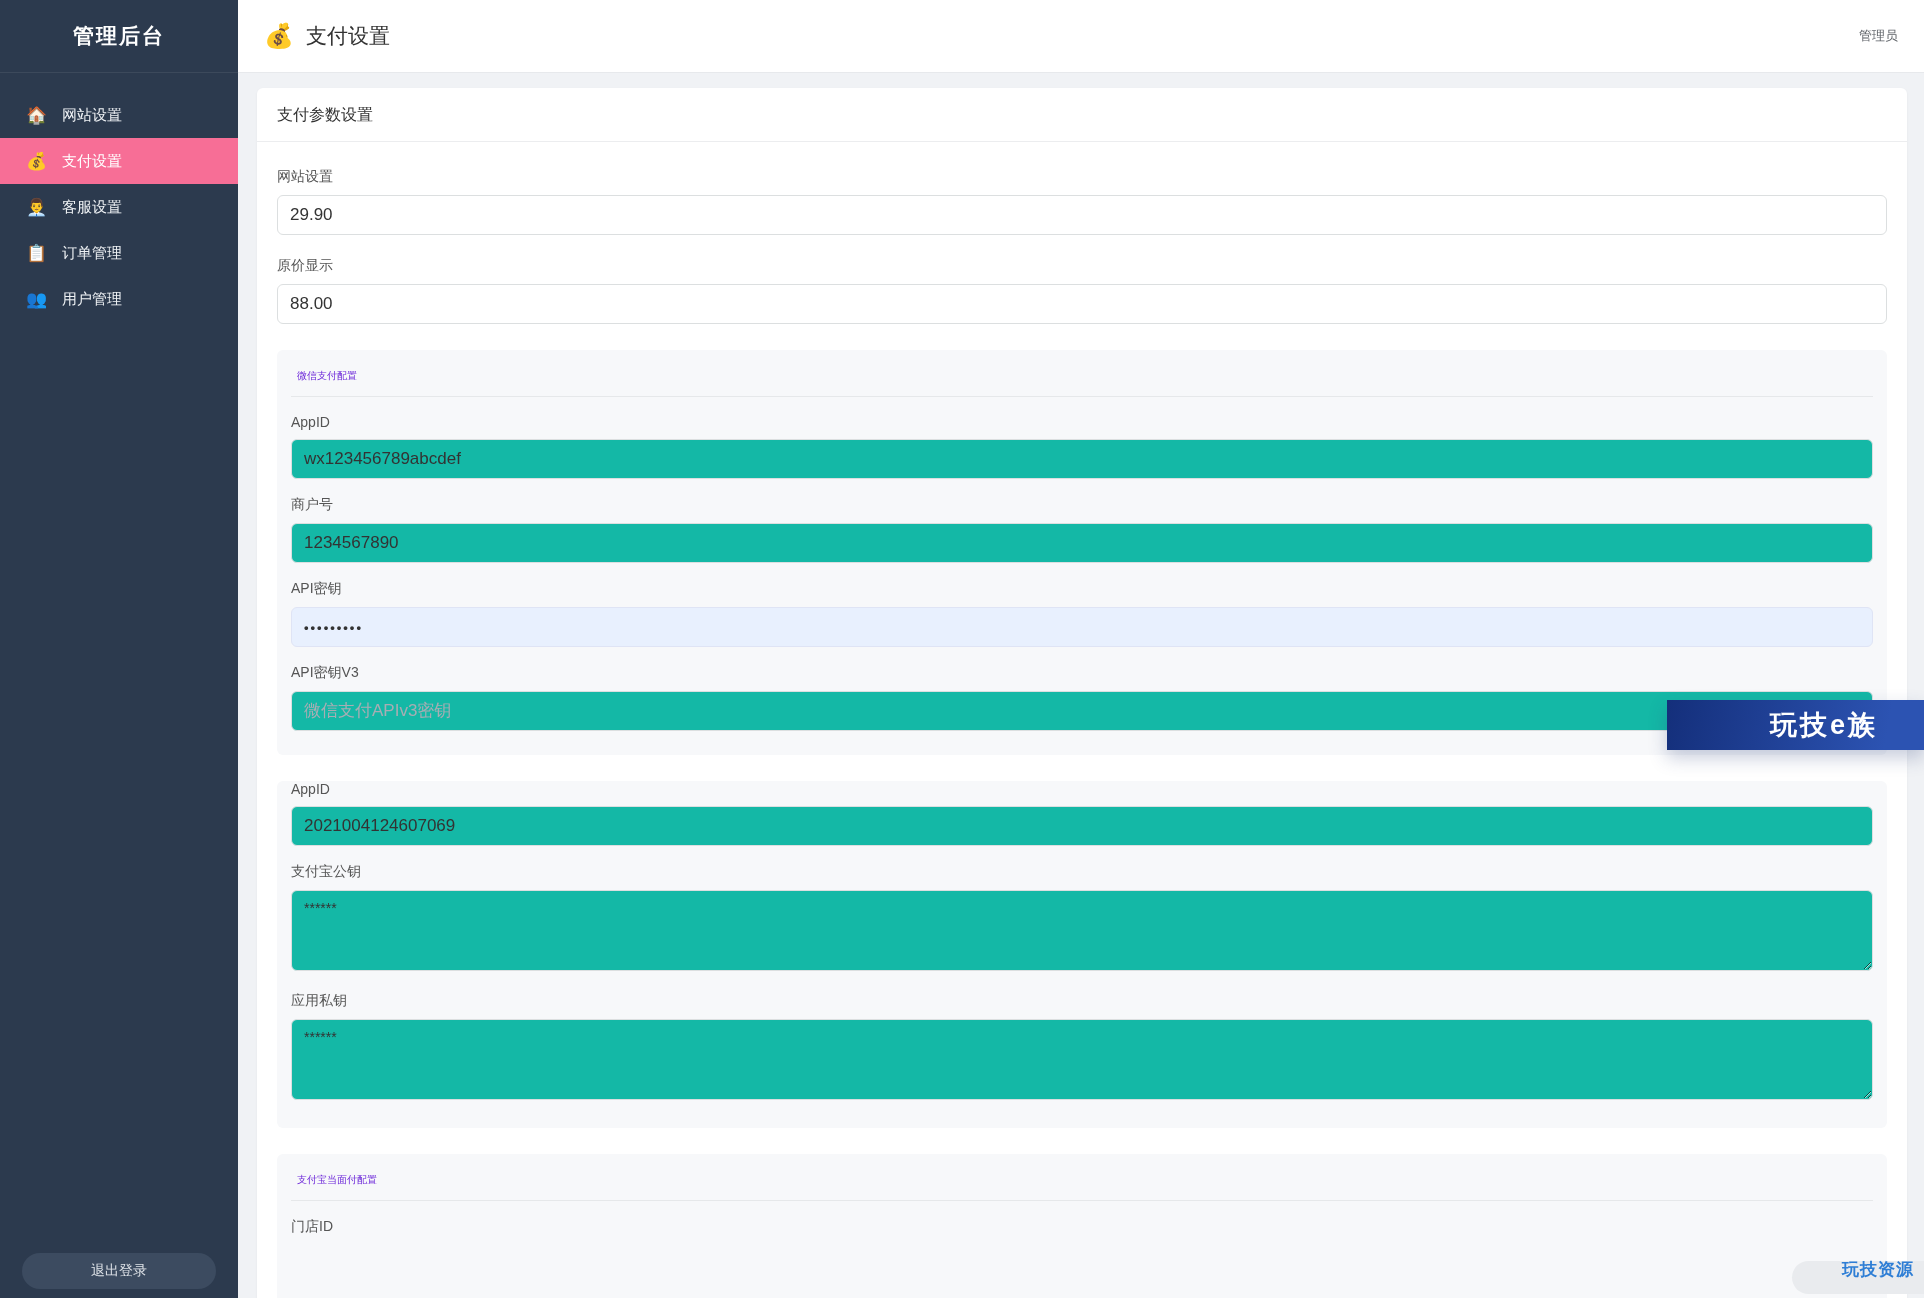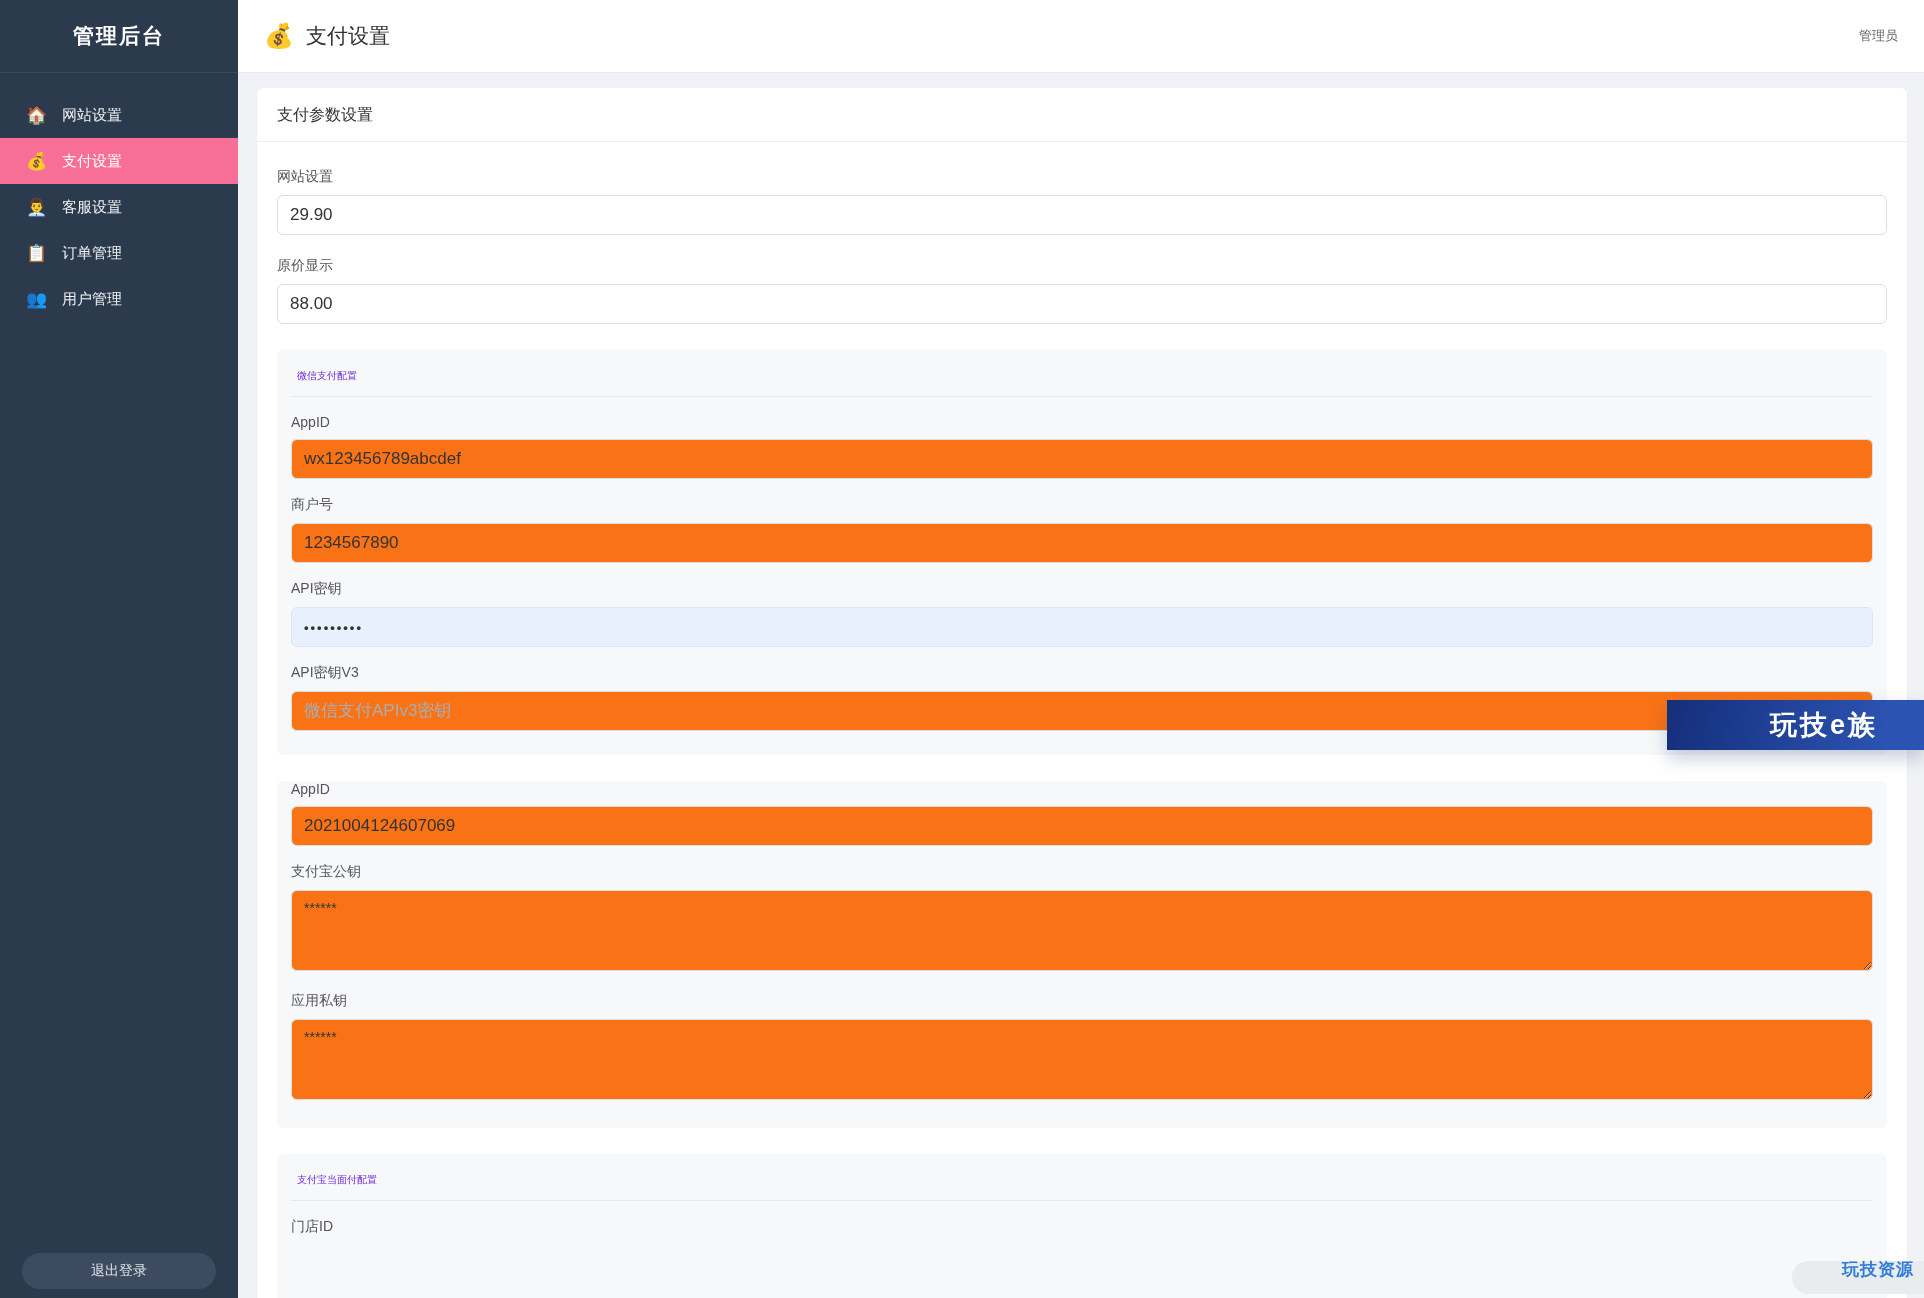--- a/index.html
+++ b/index.html
@@ -113,21 +113,21 @@
     background: #f7f8fa;
     border-radius: 6px;
     padding: 0 14px 24px;
   }
   .section-header {
     padding: 19px 6px 13px;
     font-size: 10px; color: #6d28d9;
     border-bottom: 1px solid #e6e8ea;
   }
   .section .field-label { margin: 17px 0 9px; }
-  .section .text-input, .section .text-area { background: #f97316; }
+  .section .text-input, .section .text-area { background: #14b8a6; }
   .section .text-input.autofill { background: #e8f0fe; }
   .section.last { padding-bottom: 60px; }
 
   
   .wm-banner {
     position: absolute;
     top: 700px; right: 0;
     width: 257px; height: 50px;
     background: linear-gradient(100deg, #142f7b 0%, #2c53b2 85%);
     box-shadow: 0 8px 18px rgba(40,60,120,0.25);

